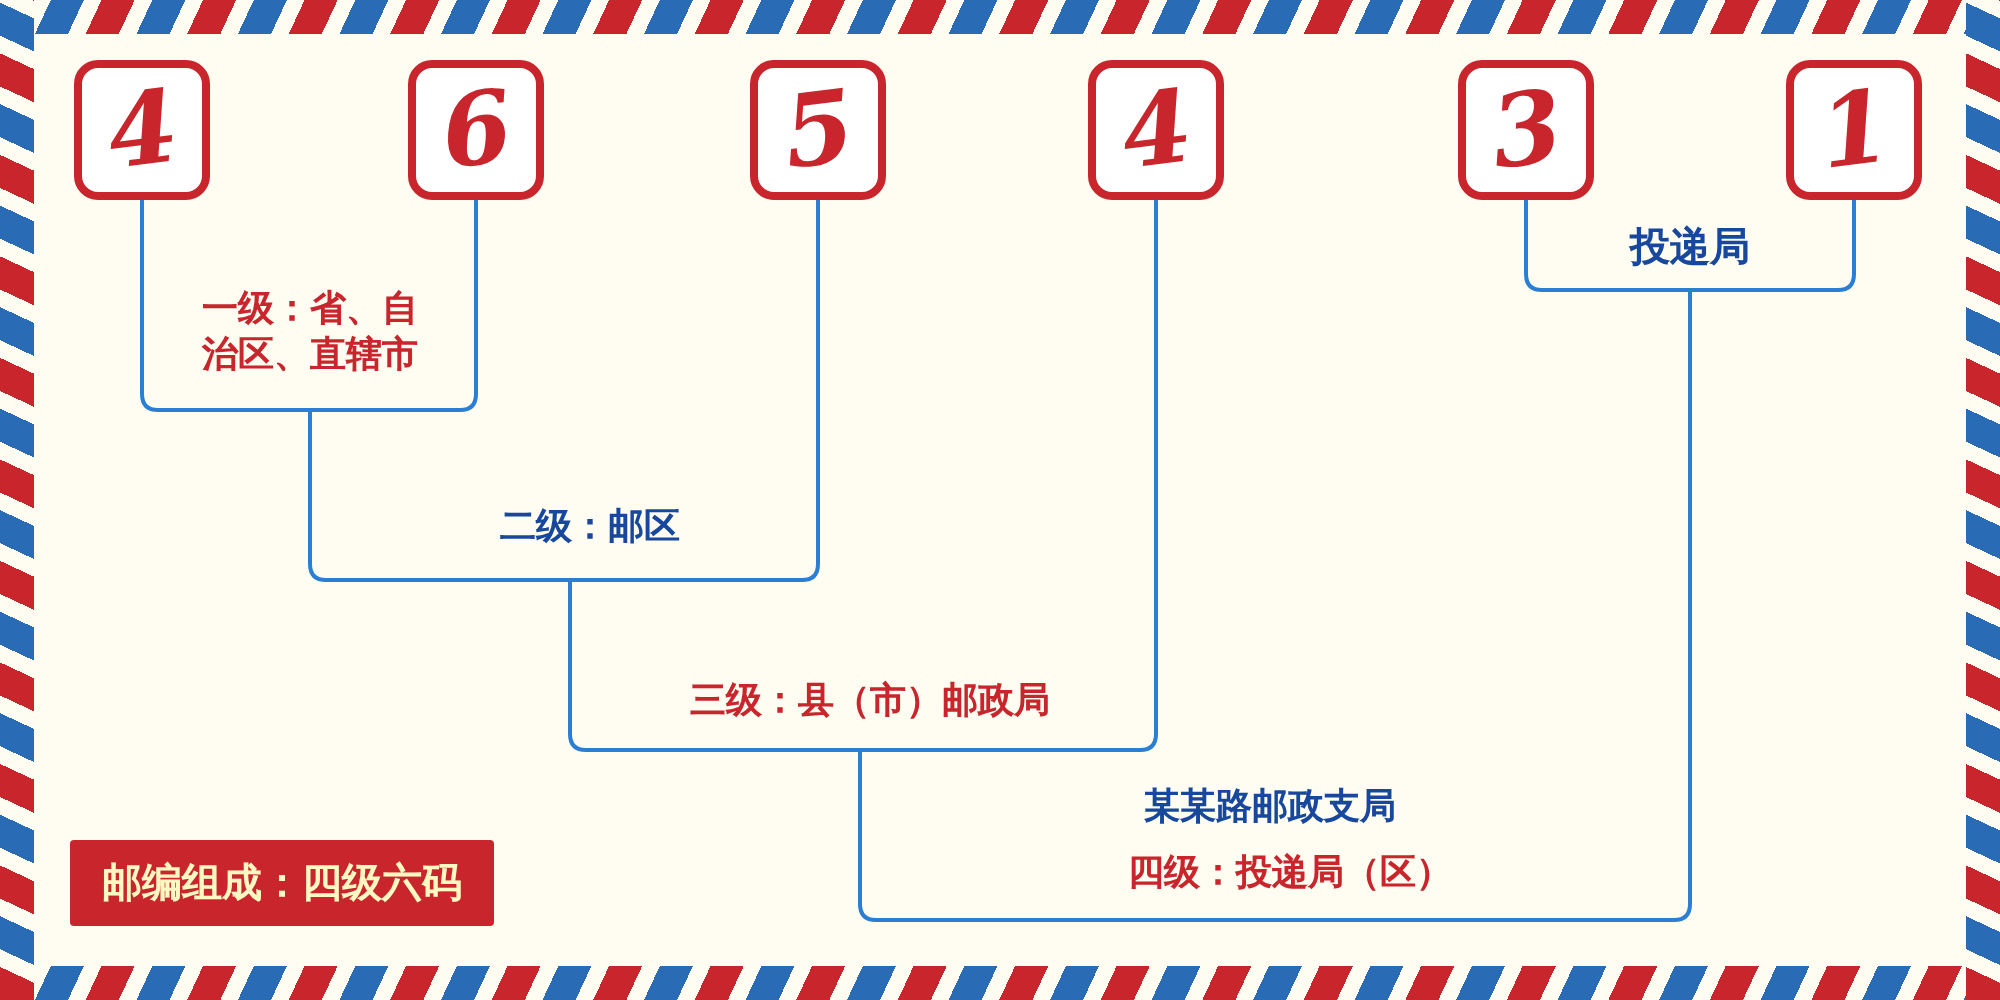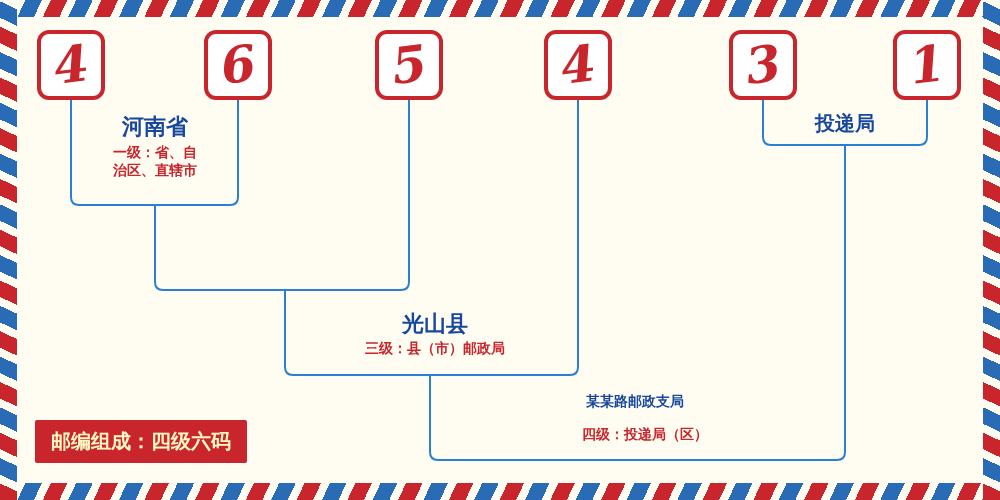--- a/index.html
+++ b/index.html
@@ -41,21 +41,21 @@
     transform:rotate(-7deg); line-height:1;
   }
 
   .lbl { position:absolute; text-align:center; line-height:1.25; }
   .blue-bold { color:#17489e; font-weight:bold; }
   .blue-reg  { color:#17489e; font-weight:bold; }
   .red-text  { color:#c8252c; font-weight:bold; }
   .pre { white-space:pre-line; }
   .fs22 { font-size:22px; }
   .fs20 { font-size:20px; }
-  .fs19 { font-size:14px; }
+  .fs19 { font-size:18px; }
 
   .badge {
     position:absolute; left:35px; top:420px;
     background:#c8252c; color:#fef9c3;
     font-weight:bold; font-size:20px;
     padding:8px 16px; border-radius:2px;
   }
 </style>
 </head>
 <body>
@@ -87,26 +87,25 @@
   <div class="digit-box" style="left:544px">
     <span class="digit">4</span>
   </div>
   <div class="digit-box" style="left:729px">
     <span class="digit">3</span>
   </div>
   <div class="digit-box" style="left:893px">
     <span class="digit">1</span>
   </div>
 
-  <div class="lbl blue-bold fs22" style="left:75px; top:113px; width:160px;">河南省</div>
   <div class="lbl red-text fs19 pre" style="left:65px; top:144px; width:180px;">一级：省、自
 治区、直辖市</div>
 
+  <div class="lbl blue-reg fs19" style="left:215px; top:253px; width:160px;">二级：邮区</div>
 
-  <div class="lbl blue-bold fs22" style="left:355px; top:310px; width:160px;">光山县</div>
   <div class="lbl blue-bold fs20" style="left:775px; top:111px; width:140px;">投递局</div>
 
   <div class="lbl red-text fs19" style="left:325px; top:340px; width:220px;">三级：县（市）邮政局</div>
   <div class="lbl red-text fs19" style="left:545px; top:426px; width:200px;">四级：投递局（区）</div>
   <div class="lbl blue-bold fs19" style="left:545px; top:393px; width:180px;">某某路邮政支局</div>
 
   <div class="badge">邮编组成：四级六码</div>
 
 </div>
 

